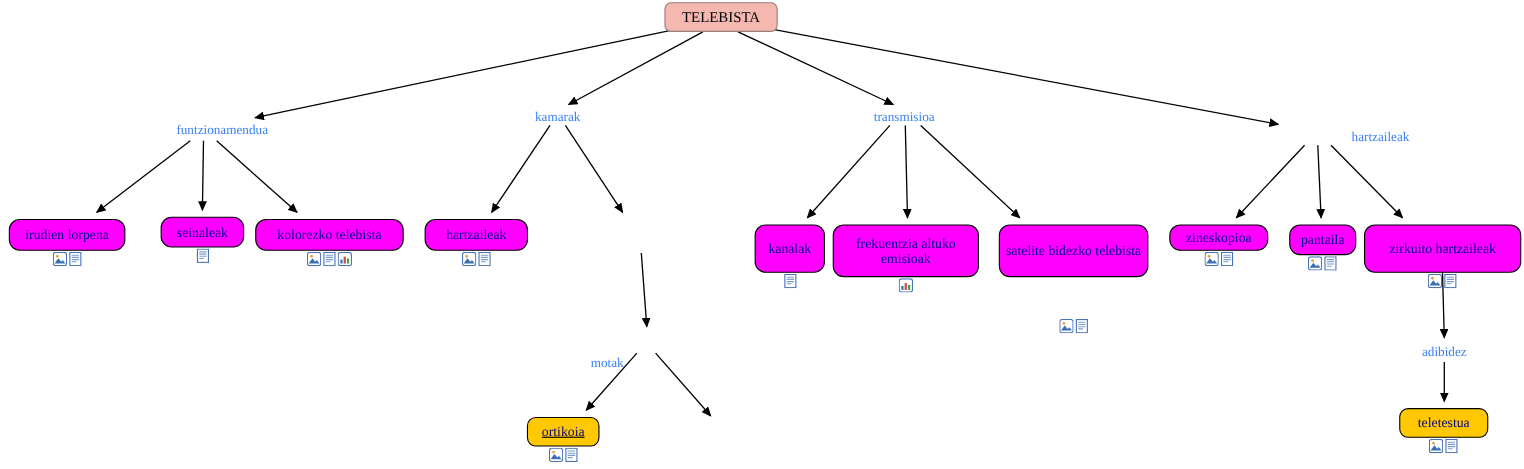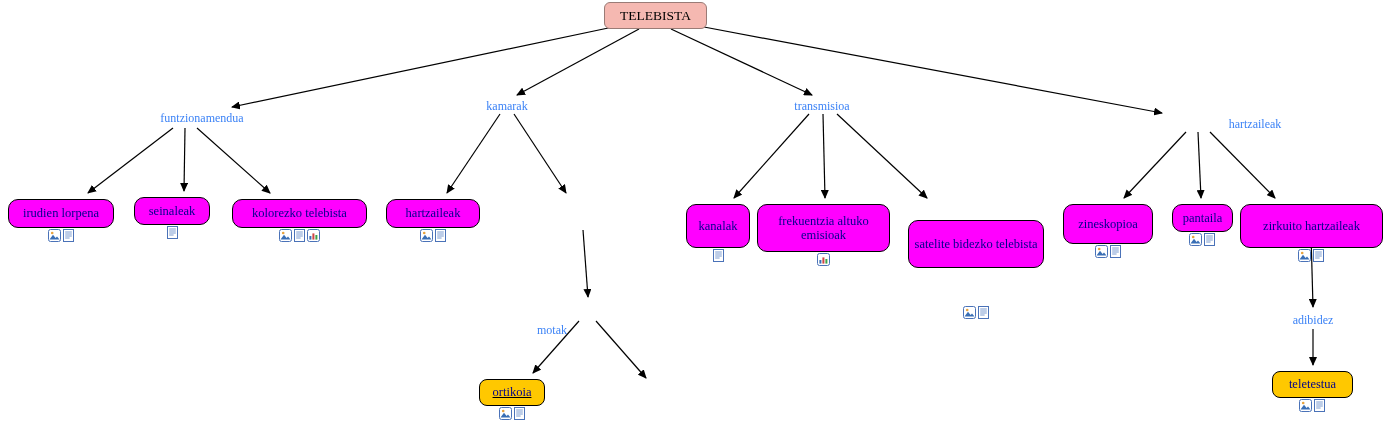--- a/index.html
+++ b/index.html
@@ -124,21 +124,21 @@
             <rect x="1.5" y="0.5" width="10" height="12" fill="#fff" stroke="#4a72b8"></rect>
             <line x1="3.2" y1="3" x2="9.8" y2="3" stroke="#7a9bd0"></line>
             <line x1="3.2" y1="5" x2="9.8" y2="5" stroke="#7a9bd0"></line>
             <line x1="3.2" y1="7" x2="9.8" y2="7" stroke="#7a9bd0"></line>
             <line x1="3.2" y1="9" x2="7.6" y2="9" stroke="#7a9bd0"></line>
           </svg>
         </span>
       </div>
   </div>
 
-  <div class="nodewrap" style="left:134px; top:197px; width:76px;justify-content:center;">
+  <div class="nodewrap" style="left:146px; top:197px; width:76px;justify-content:center;">
     <div class="node magenta" style="height:28px;">
       <span>seinaleak</span>
     </div>
     <div class="icons">
         <span class="ricon">
           <svg viewBox="0 0 13 13" xmlns="http://www.w3.org/2000/svg">
             <rect x="1.5" y="0.5" width="10" height="12" fill="#fff" stroke="#4a72b8"></rect>
             <line x1="3.2" y1="3" x2="9.8" y2="3" stroke="#7a9bd0"></line>
             <line x1="3.2" y1="5" x2="9.8" y2="5" stroke="#7a9bd0"></line>
             <line x1="3.2" y1="7" x2="9.8" y2="7" stroke="#7a9bd0"></line>
@@ -231,21 +231,21 @@
           <svg viewBox="0 0 13 13" xmlns="http://www.w3.org/2000/svg">
             <rect x="0.5" y="0.5" width="12" height="12" rx="2" fill="#fff" stroke="#4a72b8"></rect>
             <rect x="2.4" y="7" width="2" height="3.6" fill="#3a6fb5"></rect>
             <rect x="5.4" y="4.4" width="2" height="6.2" fill="#d04545"></rect>
             <rect x="8.4" y="6" width="2" height="4.6" fill="#3fa24a"></rect>
           </svg>
         </span>
       </div>
   </div>
 
-  <div class="nodewrap" style="left:908px; top:220px; width:136px;gap:37px;">
+  <div class="nodewrap" style="left:908px; top:204px; width:136px;gap:37px;">
     <div class="node magenta" style="height:48px;">
       <span>satelite bidezko telebista</span>
     </div>
     <div class="icons">
         <span class="ricon">
           <svg viewBox="0 0 13 13" xmlns="http://www.w3.org/2000/svg">
             <rect x="0.5" y="0.5" width="12" height="12" rx="2" fill="#fff" stroke="#4a72b8"></rect>
             <circle cx="4.2" cy="4" r="1.3" fill="#e8a33d"></circle>
             <path d="M1.5 10.5 L5 5.8 L7.6 9 L9 7.4 L11.5 10.5 z" fill="#3a6fb5"></path>
           </svg>
@@ -256,21 +256,21 @@
             <line x1="3.2" y1="3" x2="9.8" y2="3" stroke="#7a9bd0"></line>
             <line x1="3.2" y1="5" x2="9.8" y2="5" stroke="#7a9bd0"></line>
             <line x1="3.2" y1="7" x2="9.8" y2="7" stroke="#7a9bd0"></line>
             <line x1="3.2" y1="9" x2="7.6" y2="9" stroke="#7a9bd0"></line>
           </svg>
         </span>
       </div>
   </div>
 
   <div class="nodewrap" style="left:1063px; top:204px; width:90px;">
-    <div class="node magenta" style="height:40px;text-align:center;">
+    <div class="node magenta" style="height:24px;text-align:center;">
       <span>zineskopioa</span>
     </div>
     <div class="icons">
         <span class="ricon">
           <svg viewBox="0 0 13 13" xmlns="http://www.w3.org/2000/svg">
             <rect x="0.5" y="0.5" width="12" height="12" rx="2" fill="#fff" stroke="#4a72b8"></rect>
             <circle cx="4.2" cy="4" r="1.3" fill="#e8a33d"></circle>
             <path d="M1.5 10.5 L5 5.8 L7.6 9 L9 7.4 L11.5 10.5 z" fill="#3a6fb5"></path>
           </svg>
         </span>

